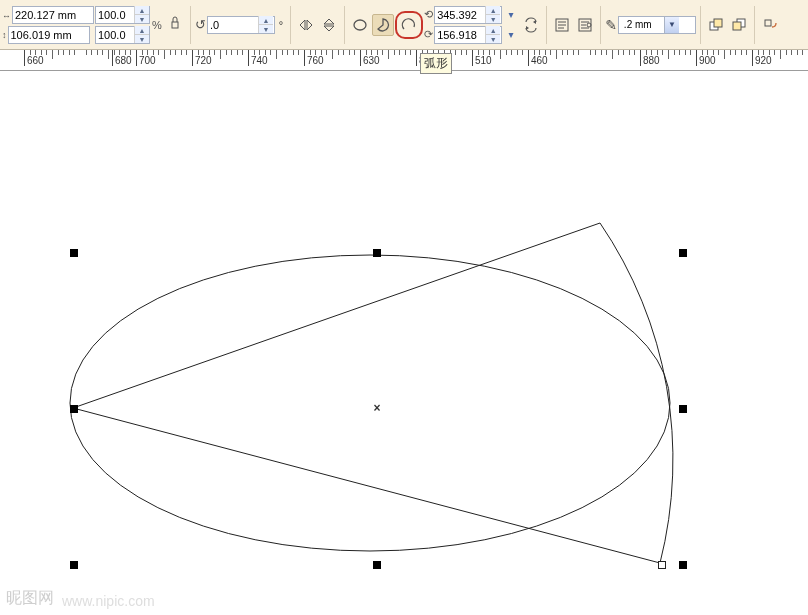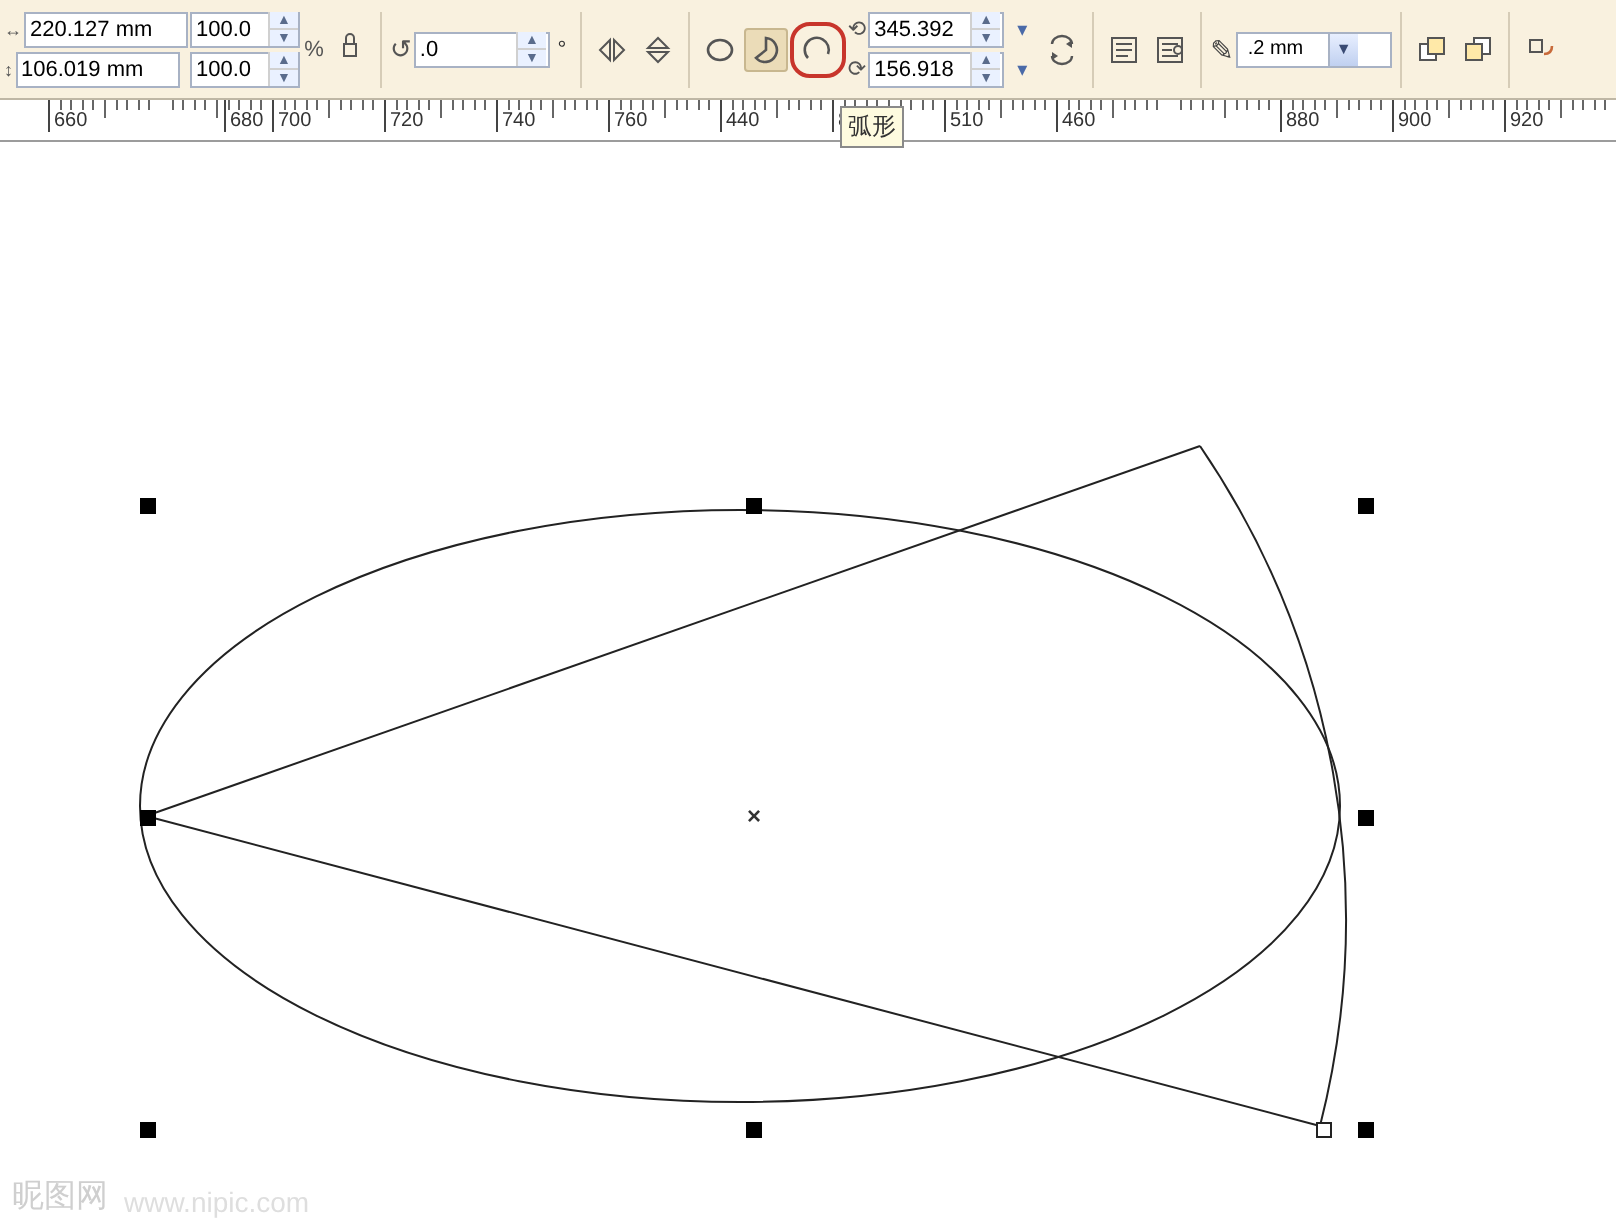--- a/index.html
+++ b/index.html
@@ -378,21 +378,21 @@
       <div class="mn" style="height:5px"></div>
     </div>
     <div class="tick" style="left: 348.8px;">
       <div class="mn" style="height:5px"></div>
     </div>
     <div class="tick" style="left: 354.4px;">
       <div class="mn" style="height:5px"></div>
     </div>
     <div class="tick" style="left: 360px;">
       <div class="mj"></div>
-      <div class="lbl">440</div>
+      <div class="lbl">630</div>
     </div>
     <div class="tick" style="left: 365.6px;">
       <div class="mn" style="height:5px"></div>
     </div>
     <div class="tick" style="left: 371.2px;">
       <div class="mn" style="height:5px"></div>
     </div>
     <div class="tick" style="left: 376.8px;">
       <div class="mn" style="height:5px"></div>
     </div>

